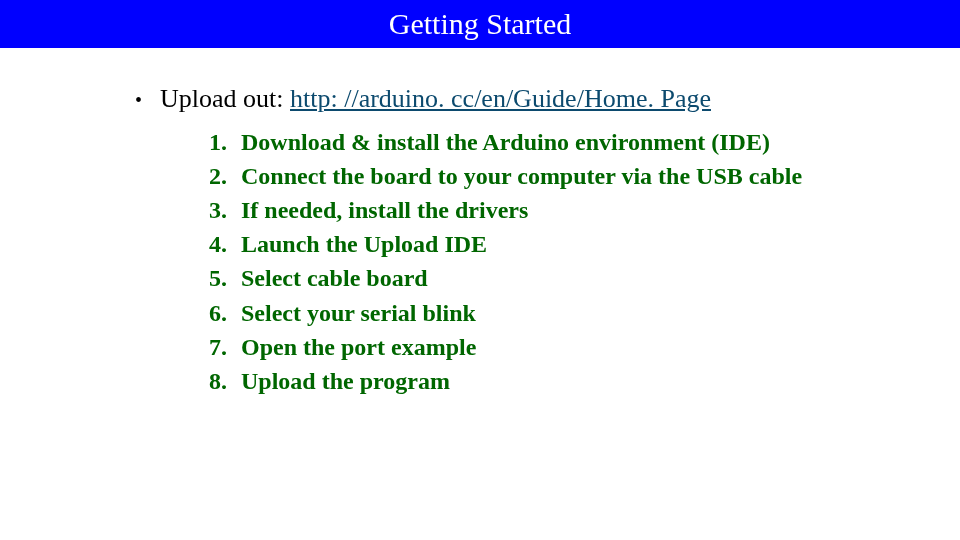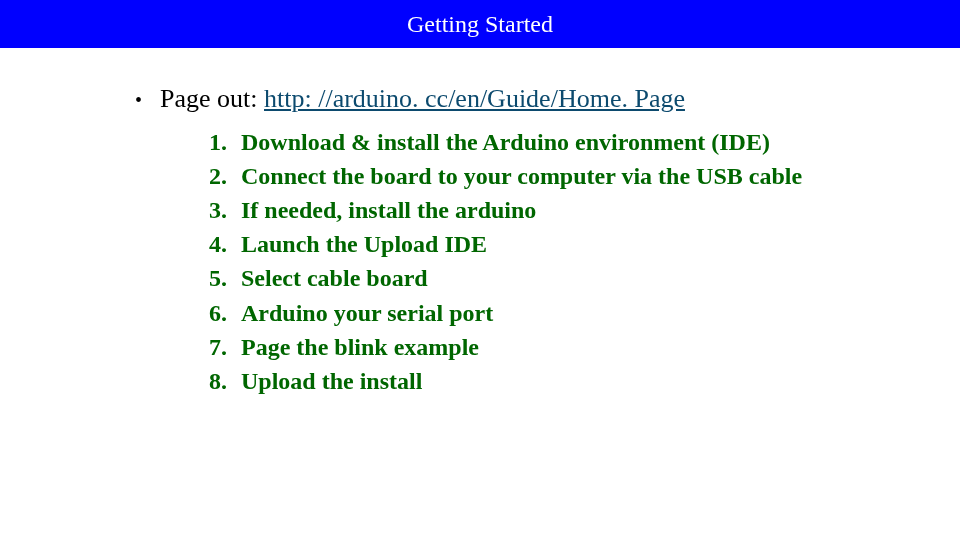--- a/index.html
+++ b/index.html
@@ -8,21 +8,21 @@
       height: 540px;
       font-family: "Times New Roman", Times, serif;
       background: #ffffff;
       overflow: hidden;
     }
     .title-bar {
       width: 100%;
       height: 48px;
       background: #0000ff;
       color: #ffffff;
-      font-size: 24px;
+      font-size: 30px;
       text-align: center;
       line-height: 48px;
     }
     .content {
       padding: 36px 40px 0 135px;
     }
     .bullet-line {
       display: flex;
       align-items: baseline;
       font-size: 26px;
@@ -62,51 +62,51 @@
   </style>
 </head>
 <body>
 
 <div class="title-bar">Getting Started</div>
 
 <div class="content">
   <div class="bullet-line">
     <span class="bullet-dot">•</span>
     <span>
-      <span>Page out: </span><span class="link">http: //arduino. cc/en/Guide/Home. Page</span>
+      <span>Upload out: </span><span class="link">http: //arduino. cc/en/Guide/Home. Page</span>
     </span>
   </div>
 
   <div class="numbered-list" id="numbered-list">
       <div class="list-item">
         <span class="list-num">1.</span>
         <span class="list-text">Download &amp; install the Arduino environment (IDE)</span>
       </div>
       <div class="list-item">
         <span class="list-num">2.</span>
         <span class="list-text">Connect the board to your computer via the USB cable</span>
       </div>
       <div class="list-item">
         <span class="list-num">3.</span>
-        <span class="list-text">If needed, install the arduino</span>
+        <span class="list-text">If needed, install the drivers</span>
       </div>
       <div class="list-item">
         <span class="list-num">4.</span>
         <span class="list-text">Launch the Upload IDE</span>
       </div>
       <div class="list-item">
         <span class="list-num">5.</span>
         <span class="list-text">Select cable board</span>
       </div>
       <div class="list-item">
         <span class="list-num">6.</span>
-        <span class="list-text">Arduino your serial port</span>
+        <span class="list-text">Select your serial blink</span>
       </div>
       <div class="list-item">
         <span class="list-num">7.</span>
-        <span class="list-text">Page the blink example</span>
+        <span class="list-text">Open the port example</span>
       </div>
       <div class="list-item">
         <span class="list-num">8.</span>
-        <span class="list-text">Upload the install</span>
+        <span class="list-text">Upload the program</span>
       </div>
     </div>
 </div>
 
 </body></html>

